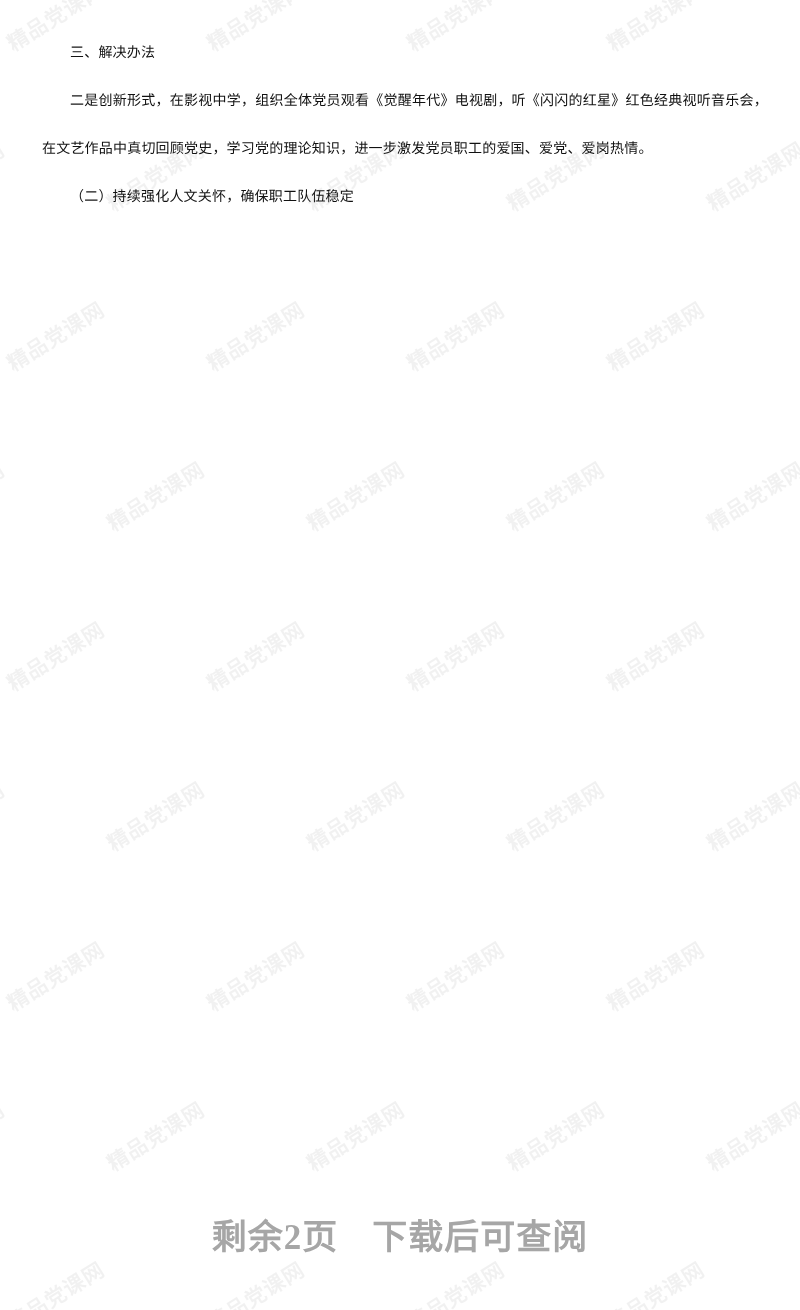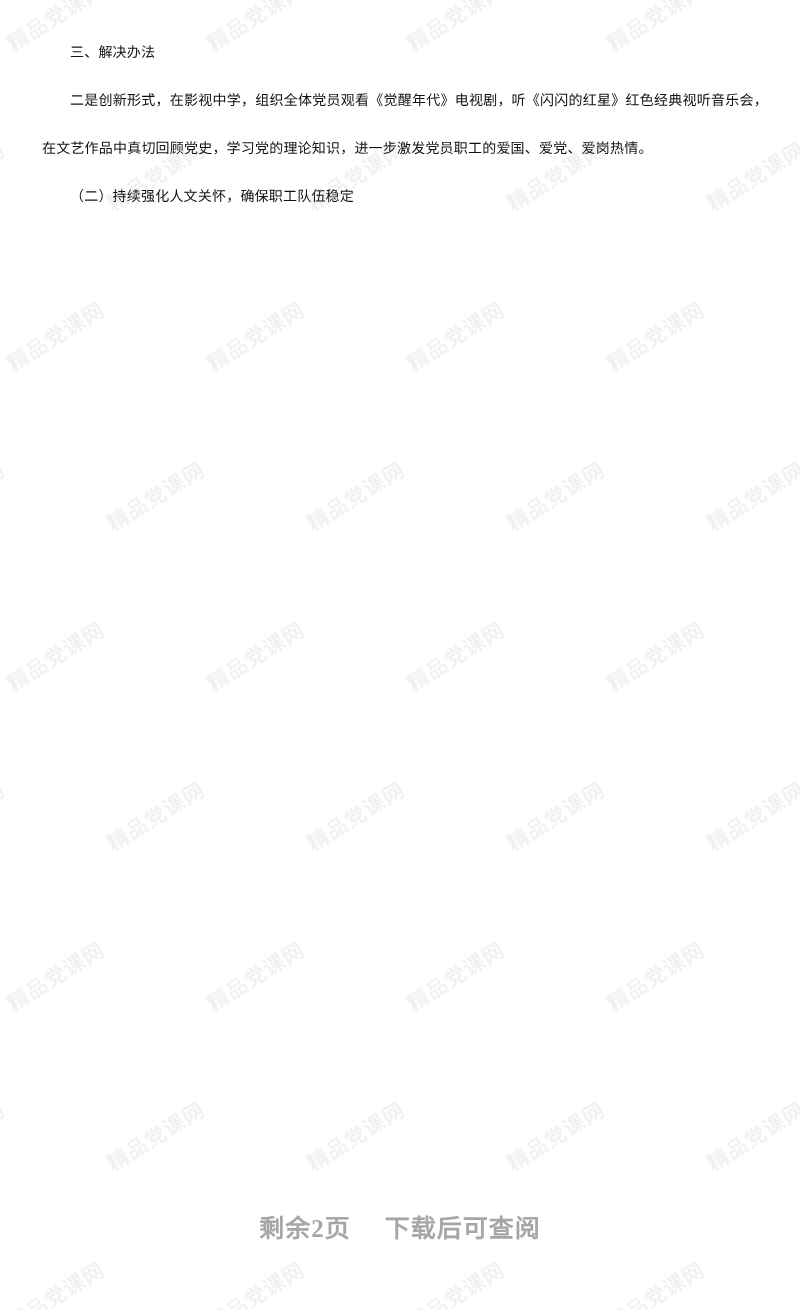--- a/index.html
+++ b/index.html
@@ -83,21 +83,21 @@
   
   .footer-cta {
     position: absolute;
     left: 0;
     right: 0;
     top: 1208px;
     z-index: 3;
     text-align: center;
     color: #a6a6a6;
     font-weight: 700;
-    font-size: 25px;
+    font-size: 35px;
     letter-spacing: 1px;
     font-family: "Liberation Serif", "DejaVu Serif", serif;
     white-space: nowrap;
   }
   .footer-cta .cta-gap {
     display: inline-block;
     width: 34px;
   }
 </style>
 </head>

